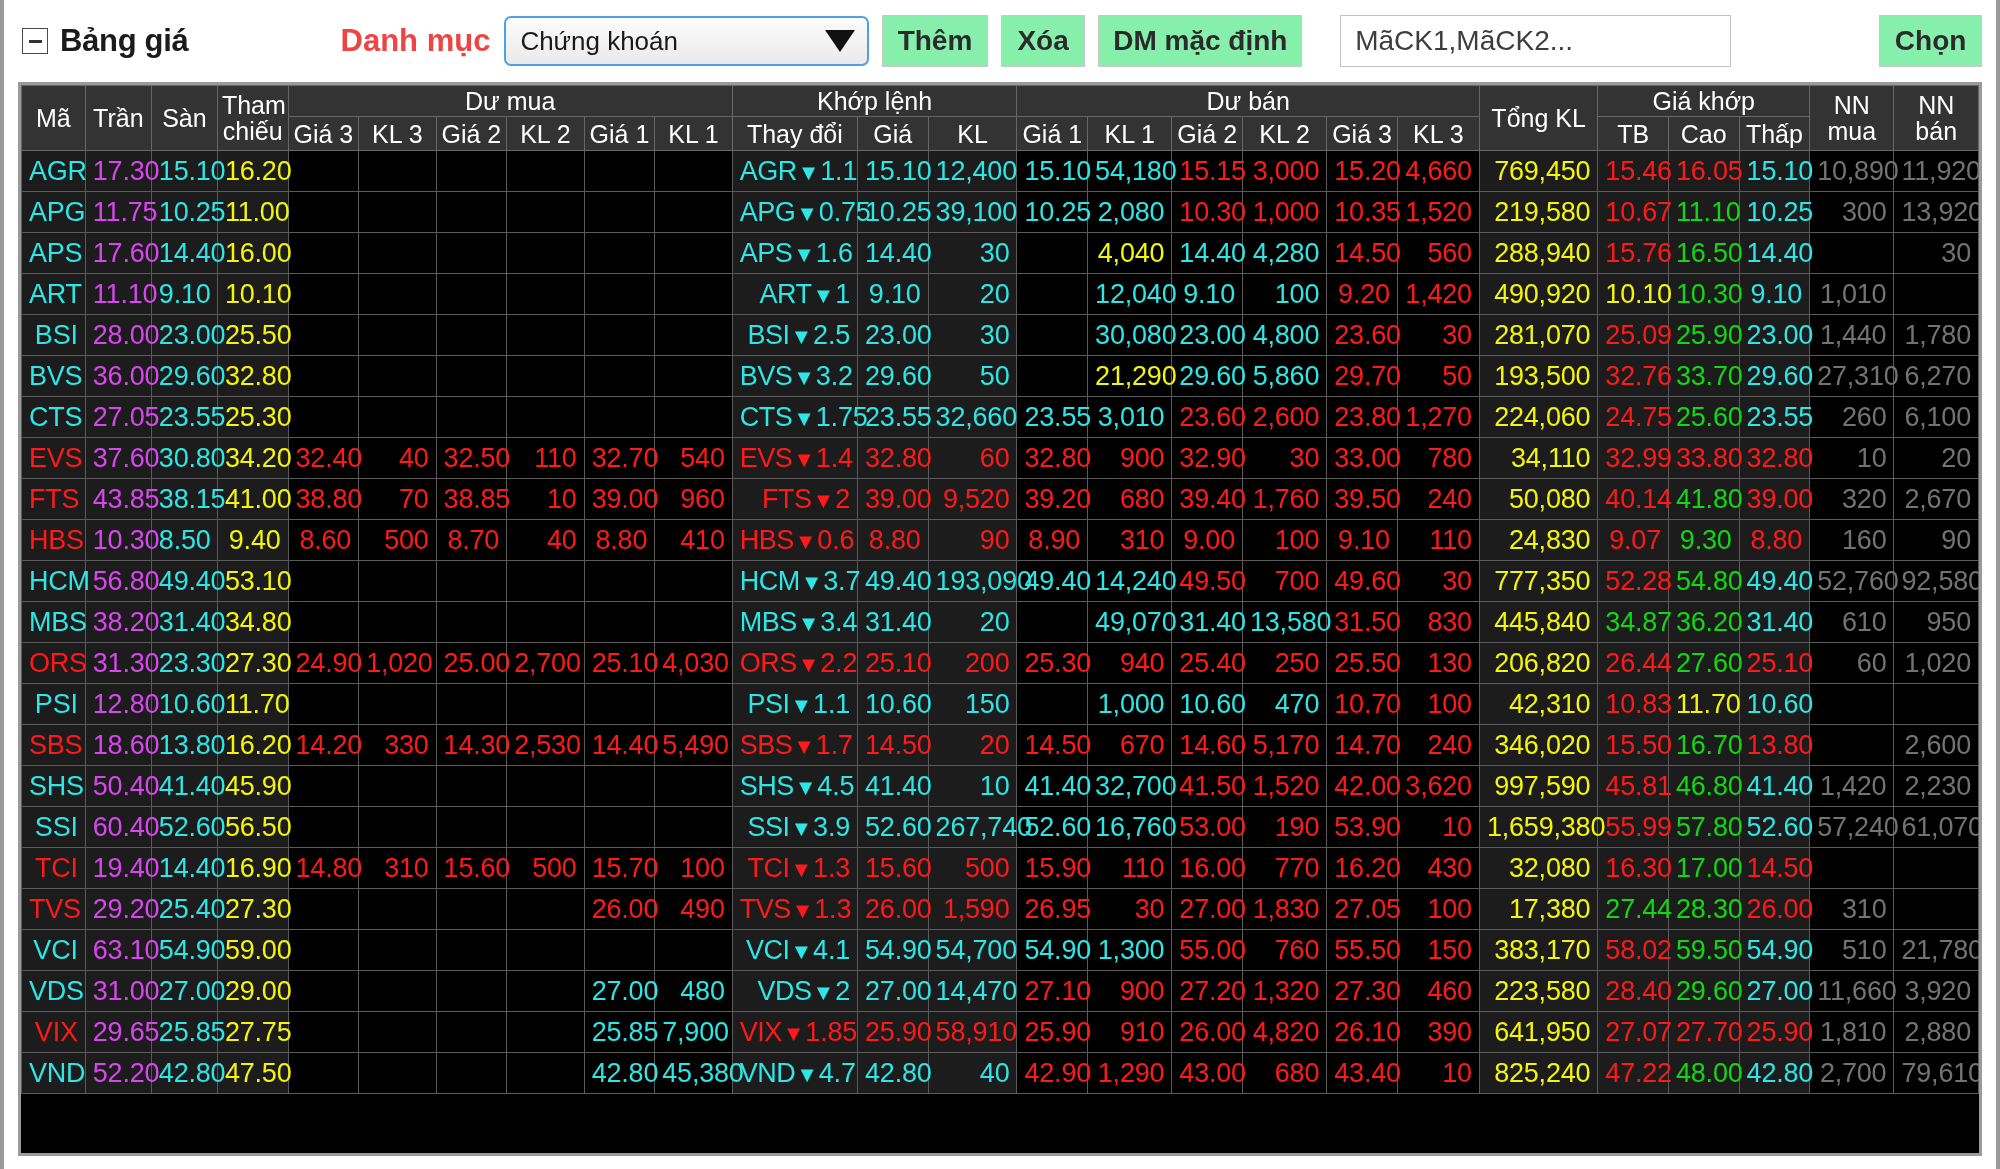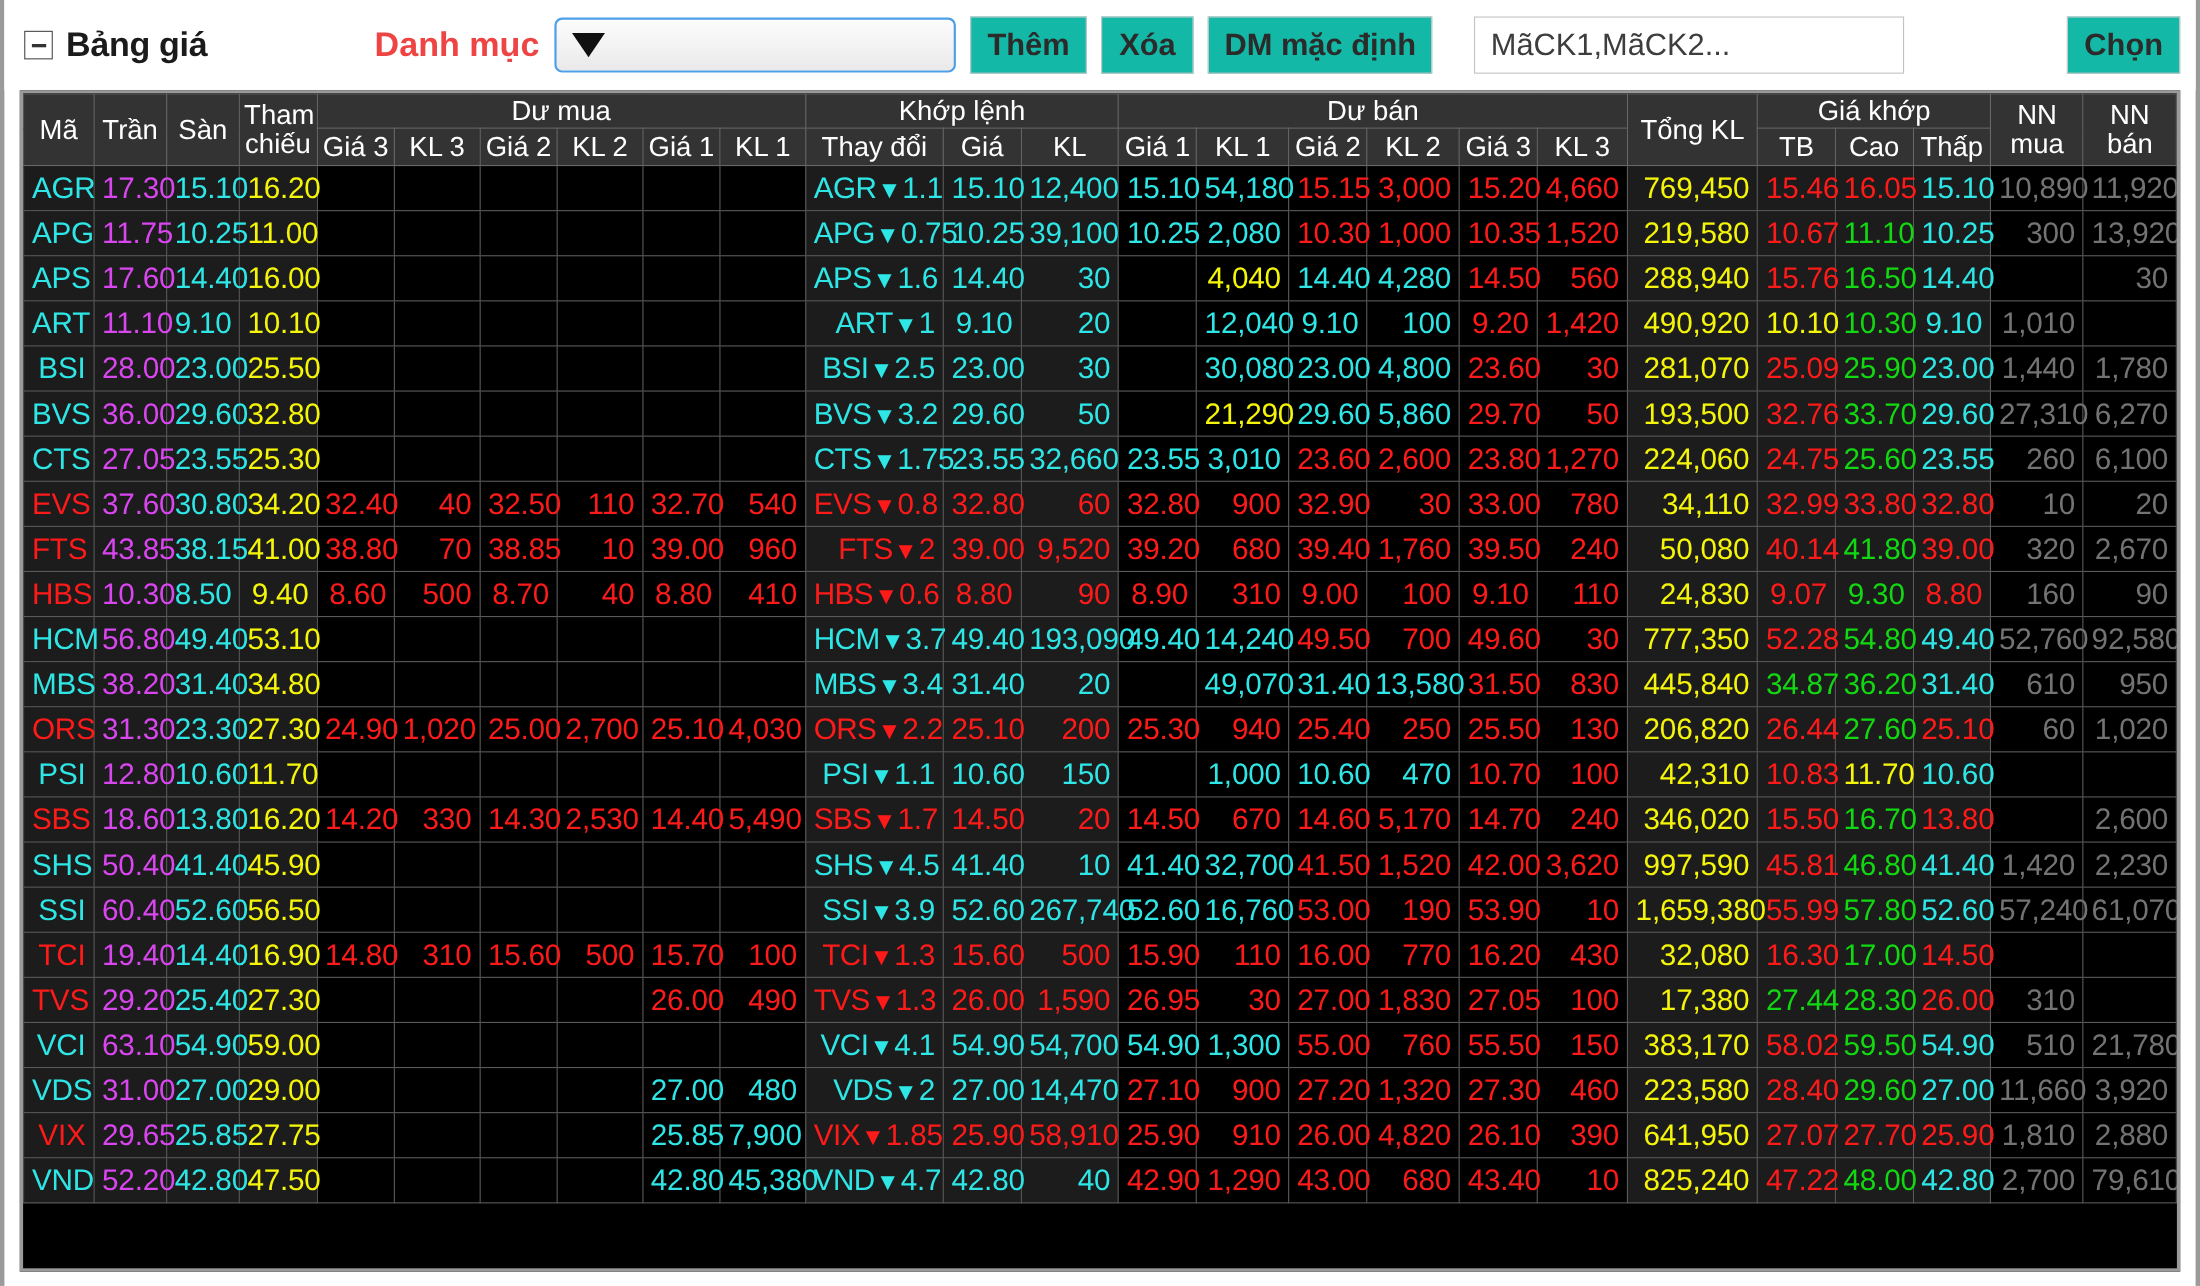--- a/index.html
+++ b/index.html
@@ -79,21 +79,21 @@
     border-left: 15px solid transparent;
     border-right: 15px solid transparent;
     border-top: 22px solid #111;
     margin-right: 4px;
   }
   .btn {
     margin-left: 13px;
     height: 52px;
     min-width: 40px;
     padding: 0 18px;
-    background: #14b8a6;
+    background: #86efac;
     border: 1px solid #c9c9c9;
     color: #2b2b2b;
     font-size: 28px;
     font-weight: bold;
     display: inline-flex;
     align-items: center;
     justify-content: center;
     white-space: nowrap;
     cursor: pointer;
     font-family: "Liberation Sans", sans-serif;
@@ -179,20 +179,21 @@
 
   <div class="toolbar">
     <span class="collapse-box">
         <span class="bar"></span>
       </span>
     <span class="title-text">Bảng giá</span>
 
     <span class="lbl-danhmuc">Danh mục</span>
 
     <div class="select-wrap">
+      <span class="sel-text">Chứng khoán</span>
       <span class="caret"></span>
     </div>
 
     <button class="btn">Thêm</button>
     <button class="btn">Xóa</button>
     <button class="btn wide">DM mặc định</button>
 
     <input class="text-input" type="text" placeholder="MãCK1,MãCK2..." style="">
 
     <button class="btn btn-chon">Chọn</button>
@@ -487,21 +488,21 @@
             <td class="shade c-yellow">34.20</td>
             <td class="dark c-red">32.40</td>
             <td class="dark c-red">40</td>
             <td class="dark c-red">32.50</td>
             <td class="dark c-red">110</td>
             <td class="dark c-red">32.70</td>
             <td class="dark c-red">540</td>
             <td class="chg c-red"><span class="chg-inner">
                 <span class="tkr">EVS</span>
                 <span class="tri">▼</span>
-                <span>0.8</span>
+                <span>1.4</span>
               </span></td>
             <td class="shade c-red">32.80</td>
             <td class="shade c-red">60</td>
             <td class="dark c-red">32.80</td>
             <td class="dark c-red">900</td>
             <td class="dark c-red">32.90</td>
             <td class="dark c-red">30</td>
             <td class="dark c-red">33.00</td>
             <td class="dark c-red">780</td>
             <td class="shade c-yellow">34,110</td>

